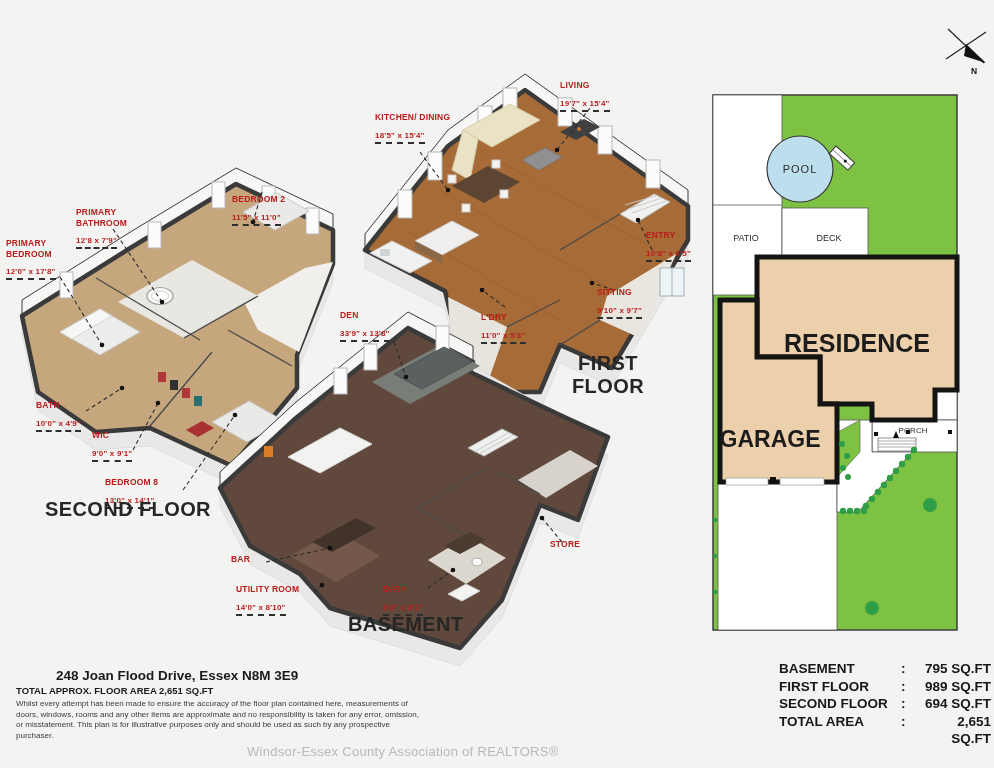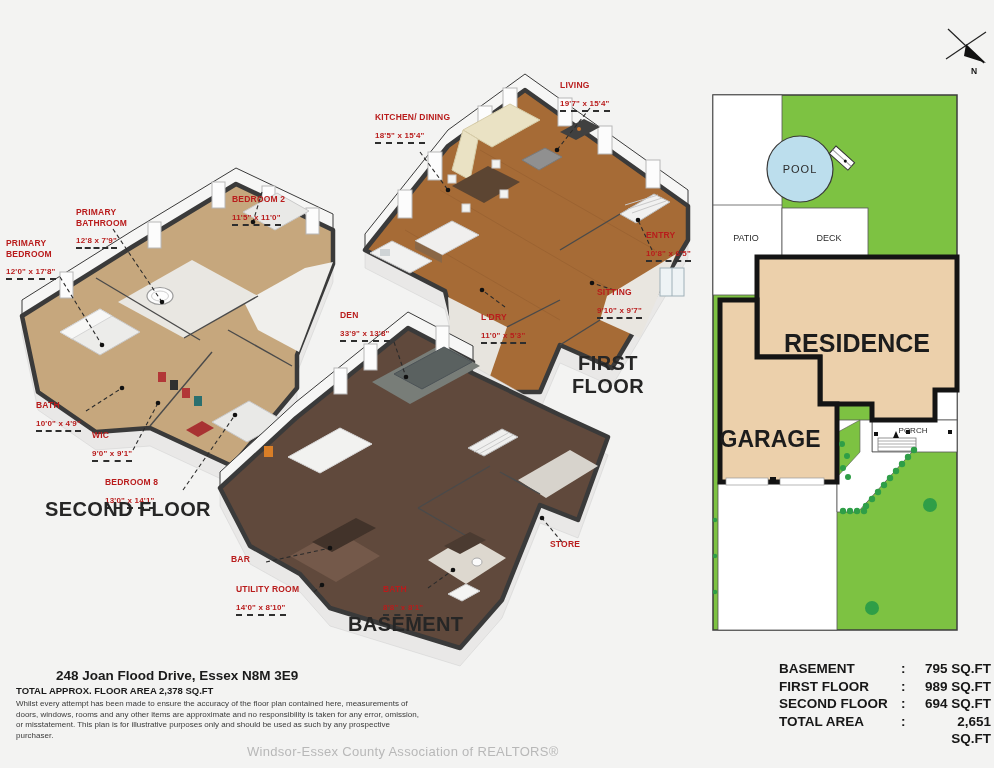--- a/index.html
+++ b/index.html
@@ -378,21 +378,21 @@
   <div class="nm">BATH</div>
   <span class="dims">8'8" x 8'1"</span>
 </div>
 <div class="room-label" style="left:550px;top:539px;width:50px;">
   <div class="nm">STORE</div>
 </div>
 <div class="floor-title" style="left:348px;top:613px;width:112px;">BASEMENT</div>
 
 <div id="footer">
   <div class="address">248 Joan Flood Drive, Essex N8M 3E9</div>
-  <div class="total">TOTAL APPROX. FLOOR AREA 2,378 SQ.FT</div>
+  <div class="total">TOTAL APPROX. FLOOR AREA 2,651 SQ.FT</div>
   <div class="disclaimer">Whilst every attempt has been made to ensure the accuracy of the floor plan contained here, measurements of doors, windows, rooms and any other items are approximate and no responsibility is taken for any error, omission, or misstatement. This plan is for illustrative purposes only and should be used as such by any prospective purchaser.</div>
 </div>
 
 <div id="area-table">
   <div>BASEMENT</div>
   <div>:</div>
   <div class="val">795 SQ.FT</div>
   <div>FIRST FLOOR</div>
   <div>:</div>
   <div class="val">989 SQ.FT</div>

